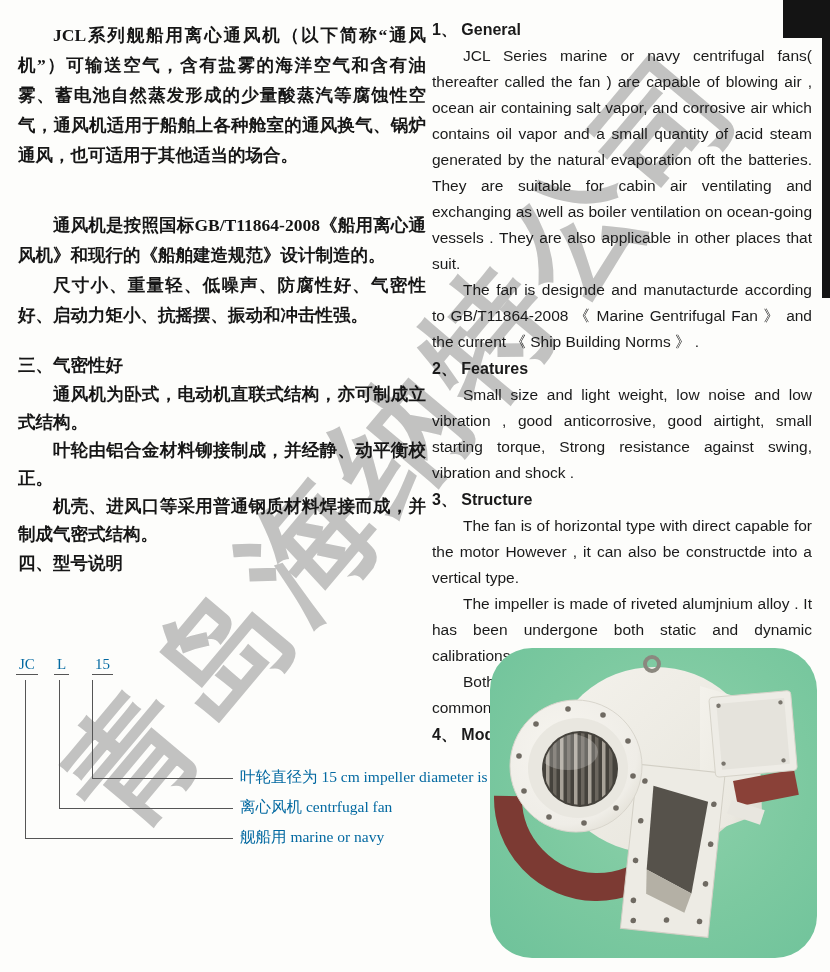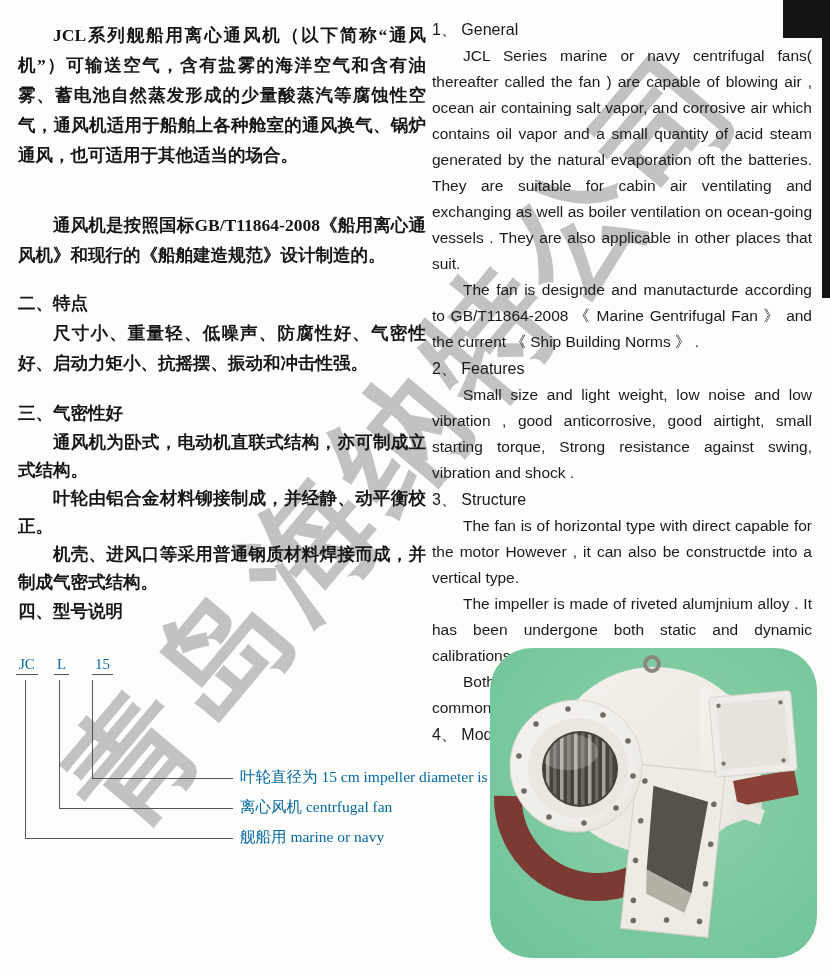--- a/index.html
+++ b/index.html
@@ -44,21 +44,21 @@
   .col-left p.tight{line-height:28px;}
   .mt40{margin-top:40px !important;}
   .mt18{margin-top:18px !important;}
   .mt20{margin-top:20px !important;}
   .col-right{
     position:absolute;left:432px;top:16px;width:380px;z-index:2;
     color:#1a1a1a;
     font-family:"Liberation Sans", sans-serif;
   }
   .col-right h2{
-    margin:0;font-size:16px;font-weight:400;line-height:27px;
+    margin:0;font-size:16px;font-weight:700;line-height:27px;
     font-family:"Liberation Sans", sans-serif;
   }
   .col-right p{
     margin:0;font-size:15.5px;font-weight:400;line-height:26px;
     text-indent:2em;text-align:justify;
   }
   
   .diagram{position:absolute;left:0;top:640px;width:495px;height:240px;z-index:2;color:#0369a1;}
   .code-part{
     position:absolute;top:16px;
@@ -92,21 +92,20 @@
 <div class="page">
 
   <div class="watermark">青岛海纳特公司</div>
 
   <div class="artifact-corner"></div>
   <div class="artifact-strip"></div>
 
   <div class="col-left">
     <p>JCL系列舰船用离心通风机（以下简称“通风机”）可输送空气，含有盐雾的海洋空气和含有油雾、蓄电池自然蒸发形成的少量酸蒸汽等腐蚀性空气，通风机适用于船舶上各种舱室的通风换气、锅炉通风，也可适用于其他适当的场合。</p>
     <p class="mt40">通风机是按照国标GB/T11864-2008《船用离心通风机》和现行的《船舶建造规范》设计制造的。</p>
-    <h2 class="mt18">二、特点</h2>
     <p>尺寸小、重量轻、低噪声、防腐性好、气密性好、启动力矩小、抗摇摆、振动和冲击性强。</p>
     <h2 class="mt20">三、气密性好</h2>
     <p class="tight">通风机为卧式，电动机直联式结构，亦可制成立式结构。</p>
     <p class="tight">叶轮由铝合金材料铆接制成，并经静、动平衡校正。</p>
     <p class="tight">机壳、进风口等采用普通钢质材料焊接而成，并制成气密式结构。</p>
     <h2>四、型号说明</h2>
   </div>
 
   <div class="col-right">
     <h2>1、 General</h2>

